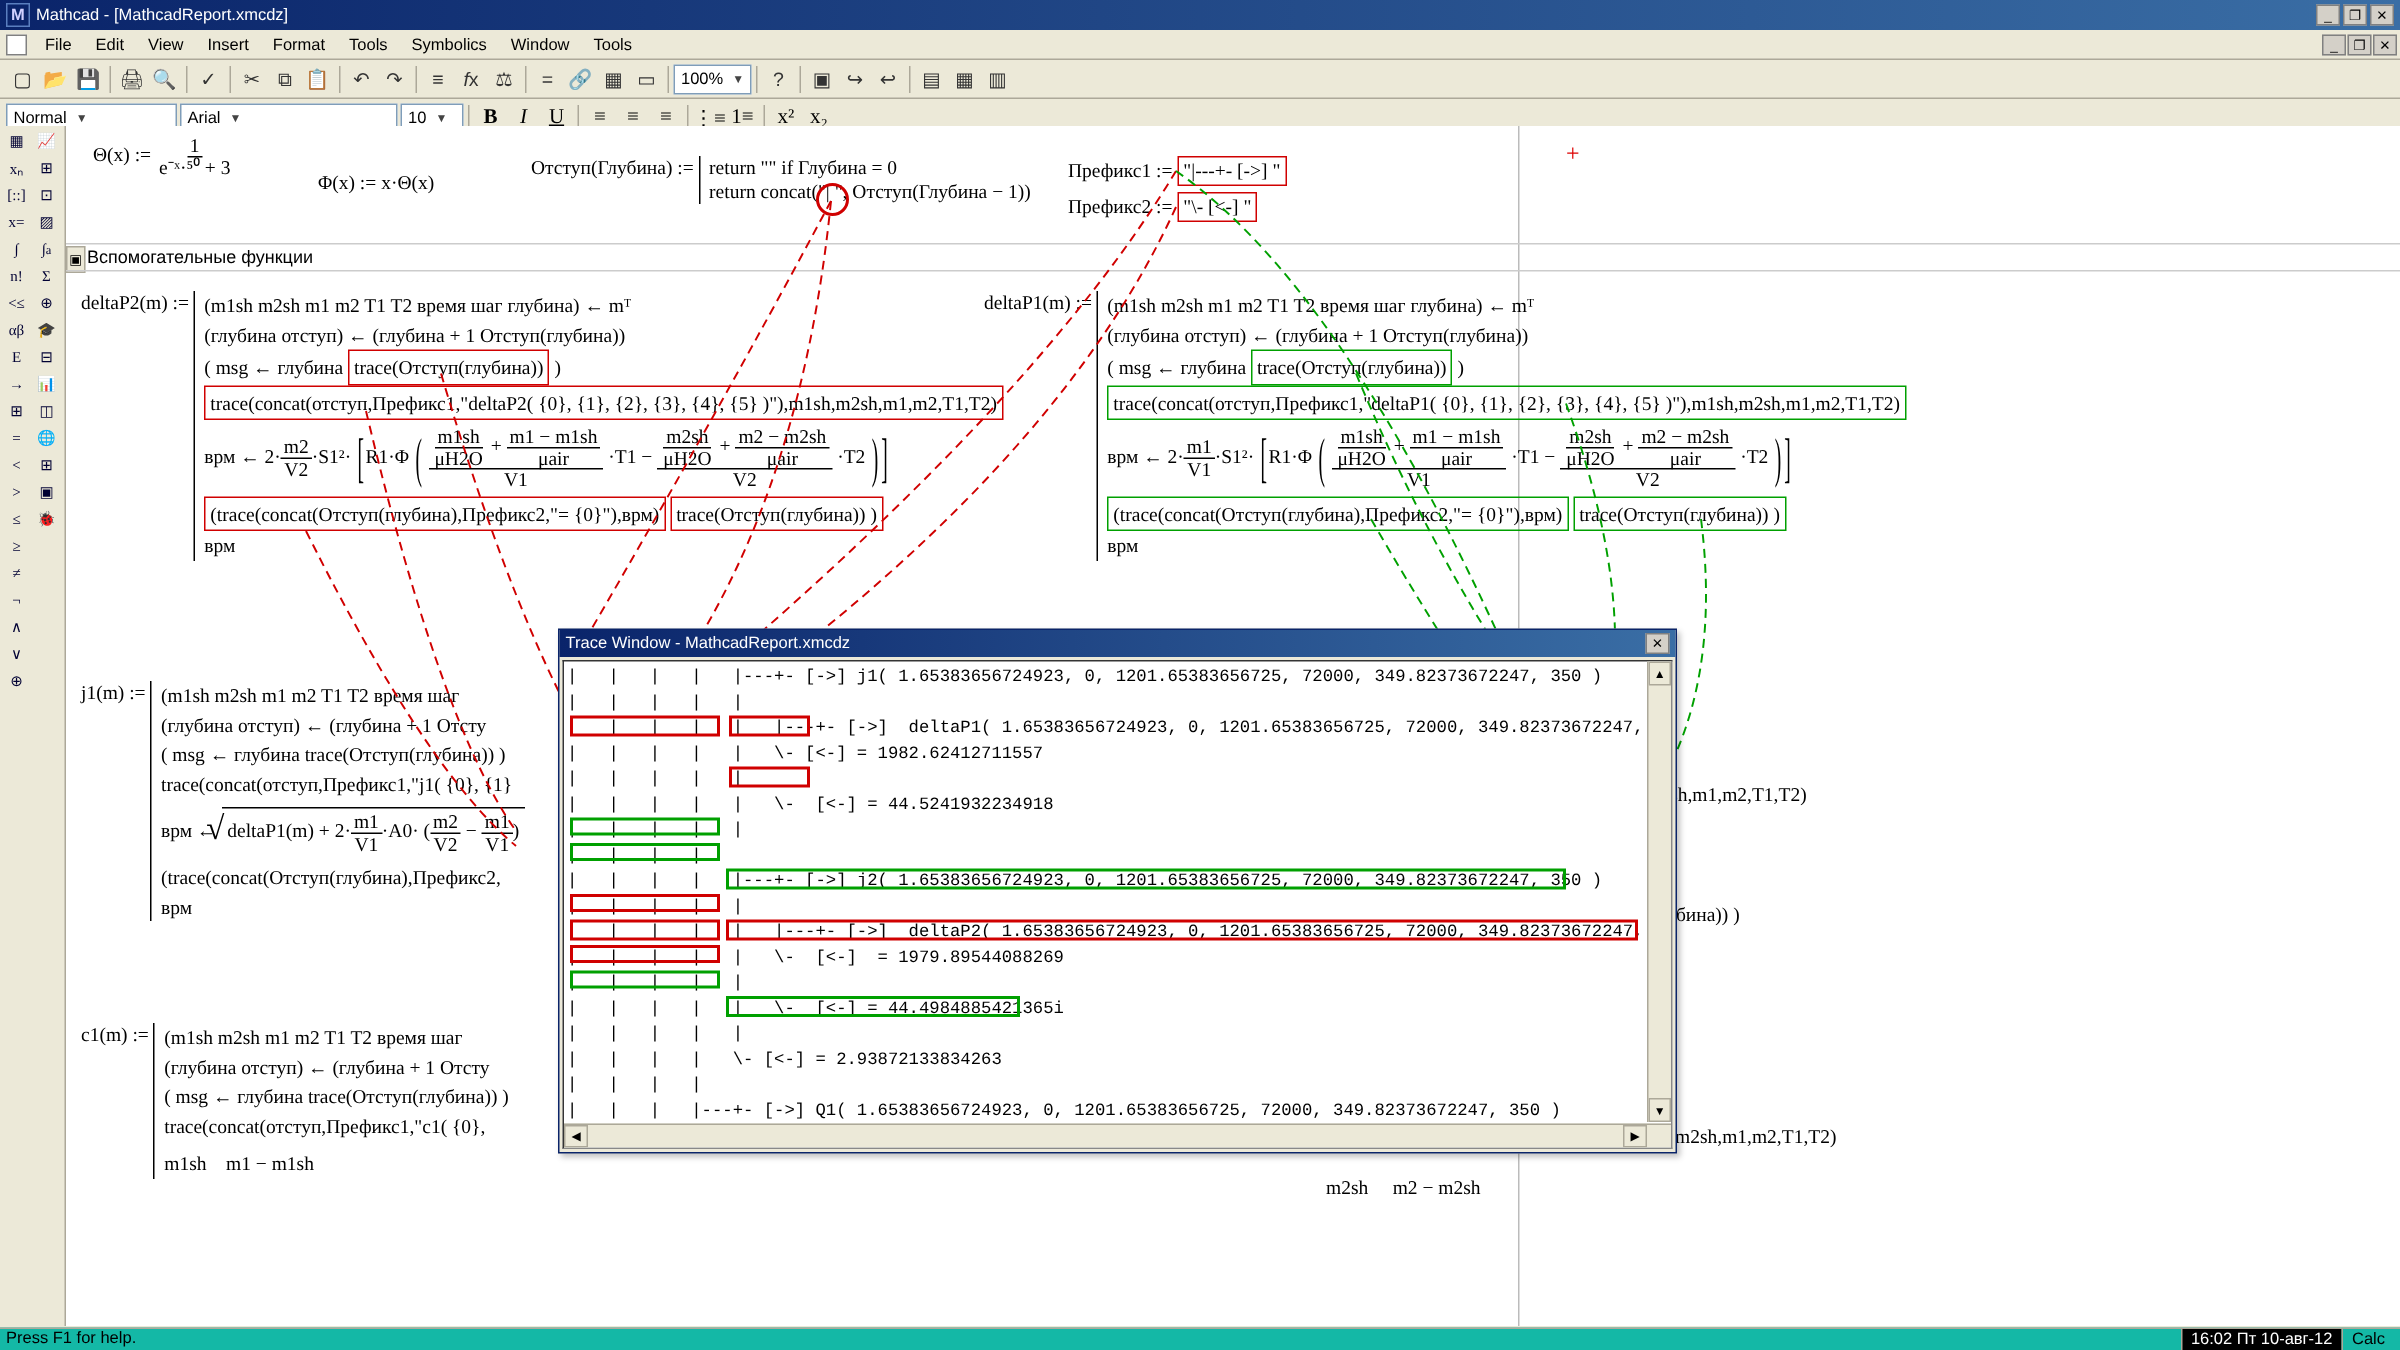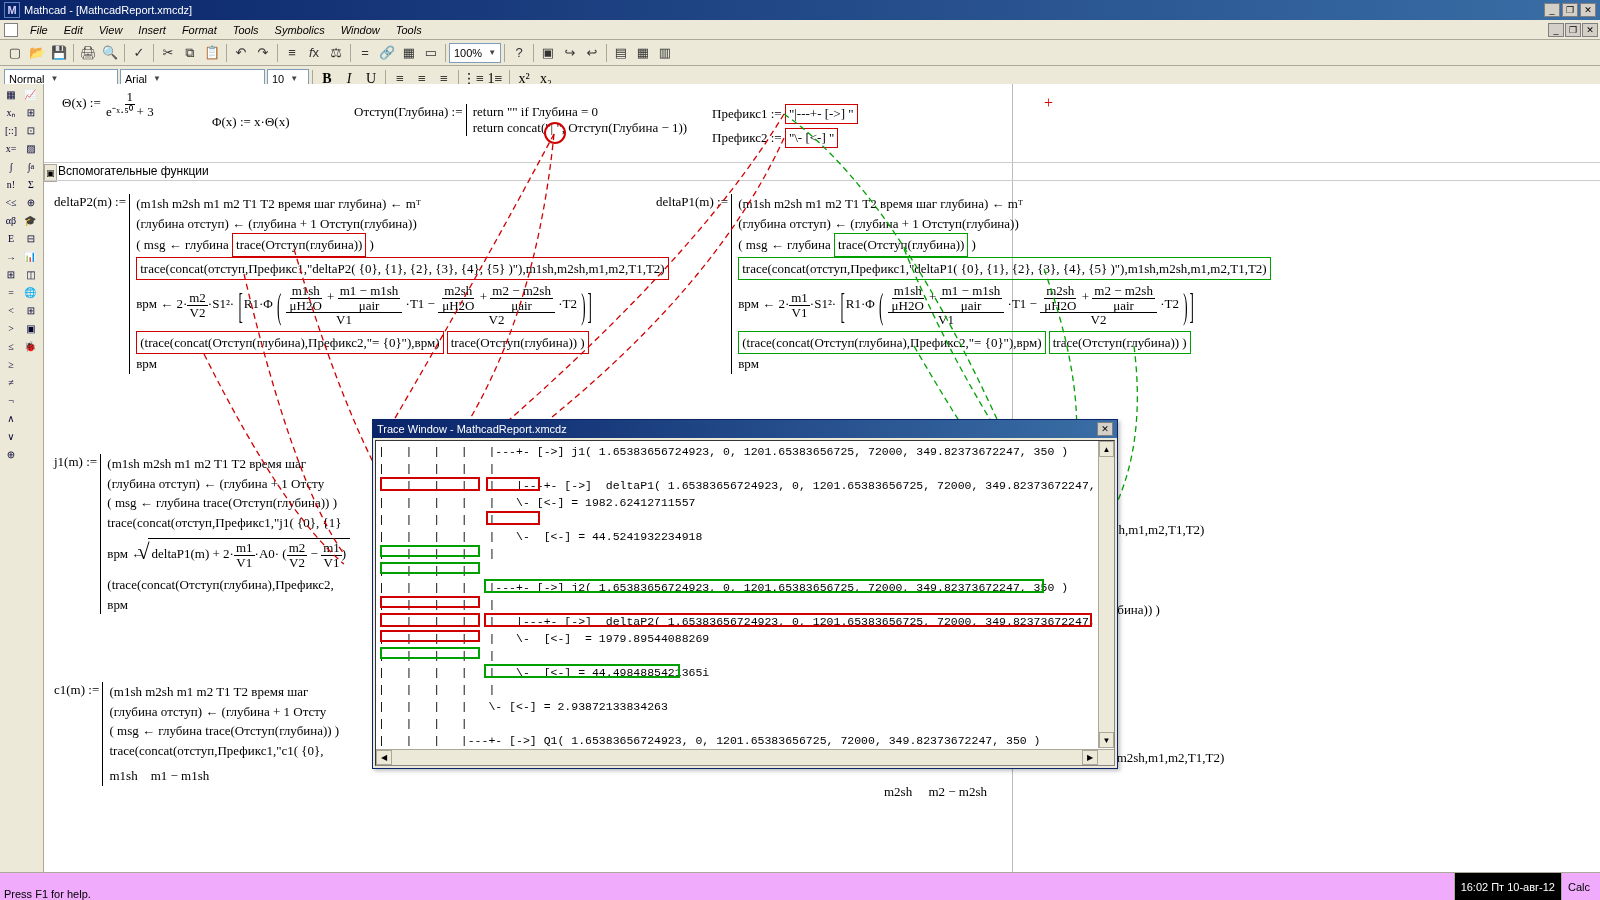--- a/index.html
+++ b/index.html
@@ -56,21 +56,20 @@
   }
   .menu-bar .doc-icon {
     width: 14px; height: 14px;
     background: white;
     border: 1px solid #808080;
     margin: 0 4px 0 2px;
   }
   .menu-item {
     padding: 2px 8px;
     cursor: default;
-    font-style: italic;
   }
   .menu-spacer { flex: 1; }
   .menu-bar .win-btn { margin-left: 1px; }
   
   .toolbar {
     background: #ece9d8;
     height: 26px;
     display: flex;
     align-items: center;
     padding: 0 4px;
@@ -269,25 +268,25 @@
     width: 16px; height: 15px;
     background: #ece9d8;
     border: 1px solid #aca899;
     display: inline-flex; align-items: center; justify-content: center;
     font-size: 8px;
   }
   
   .status-bar {
     position: absolute;
     left: 0; right: 0; bottom: 0;
-    height: 28px;
-    background: #f0abfc;
+    height: 15px;
+    background: #14b8a6;
     border-top: 1px solid #aca899;
     display: flex;
-    align-items: flex-end;
+    align-items: flex-start;
     font-size: 11px;
     padding: 0 4px;
   }
   .status-bar .status-text { flex: 1; }
   .status-cell {
     padding: 0 6px;
     border-left: 1px solid #aca899;
     height: 100%;
     display: flex; align-items: center;
   }

